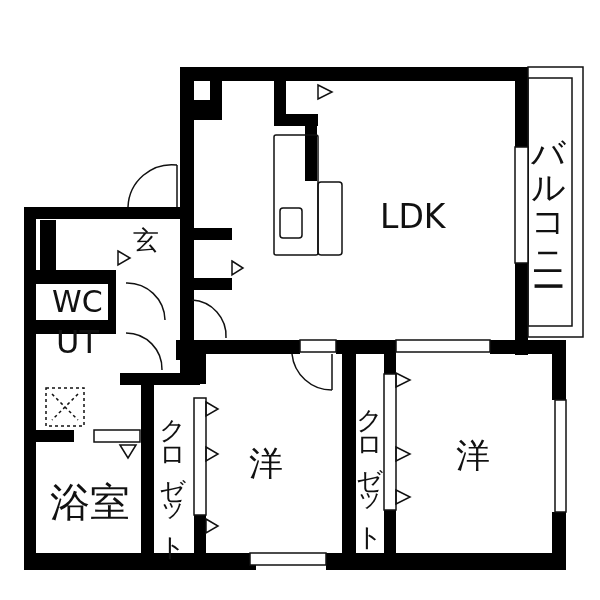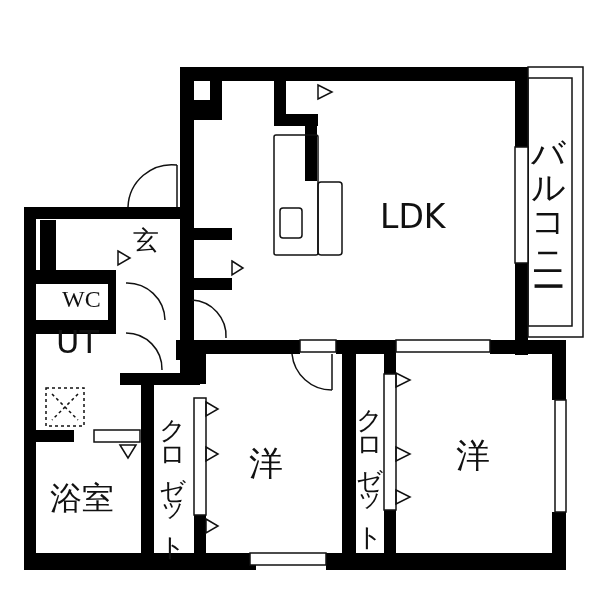--- a/index.html
+++ b/index.html
@@ -94,19 +94,19 @@
 
     <rect x="46" y="388" width="38" height="38" stroke-dasharray="3 3"></rect>
     <line x1="52" y1="394" x2="78" y2="420" stroke-dasharray="3 3"></line>
     <line x1="78" y1="394" x2="52" y2="420" stroke-dasharray="3 3"></line>
   </g>
 </svg>
 
 <div class="lbl" style="left:380px;top:200px;font-size:33px;text-align:center;">LDK</div>
 <div class="lbl vert" style="left:532px;top:115px;font-size:34px;">バルコニー</div>
 <div class="lbl" style="left:133px;top:227px;font-size:26px;">玄</div>
-<div class="lbl" style="left:62px;top:287px;font-size:24px;font-family:Liberation Serif, serif;">WC</div>
+<div class="lbl" style="left:52px;top:287px;font-size:30px;">WC</div>
 <div class="lbl" style="left:56px;top:326px;font-size:32px;">UT</div>
-<div class="lbl" style="left:50px;top:482px;font-size:32px;">浴室</div>
+<div class="lbl" style="left:50px;top:482px;font-size:40px;">浴室</div>
 <div class="lbl vert" style="left:160px;top:400px;font-size:26px;">クロゼット</div>
 <div class="lbl" style="left:249px;top:446px;font-size:34px;">洋</div>
 <div class="lbl vert" style="left:357px;top:390px;font-size:26px;">クロゼット</div>
 <div class="lbl" style="left:456px;top:438px;font-size:34px;">洋</div>
 
 </body></html>

